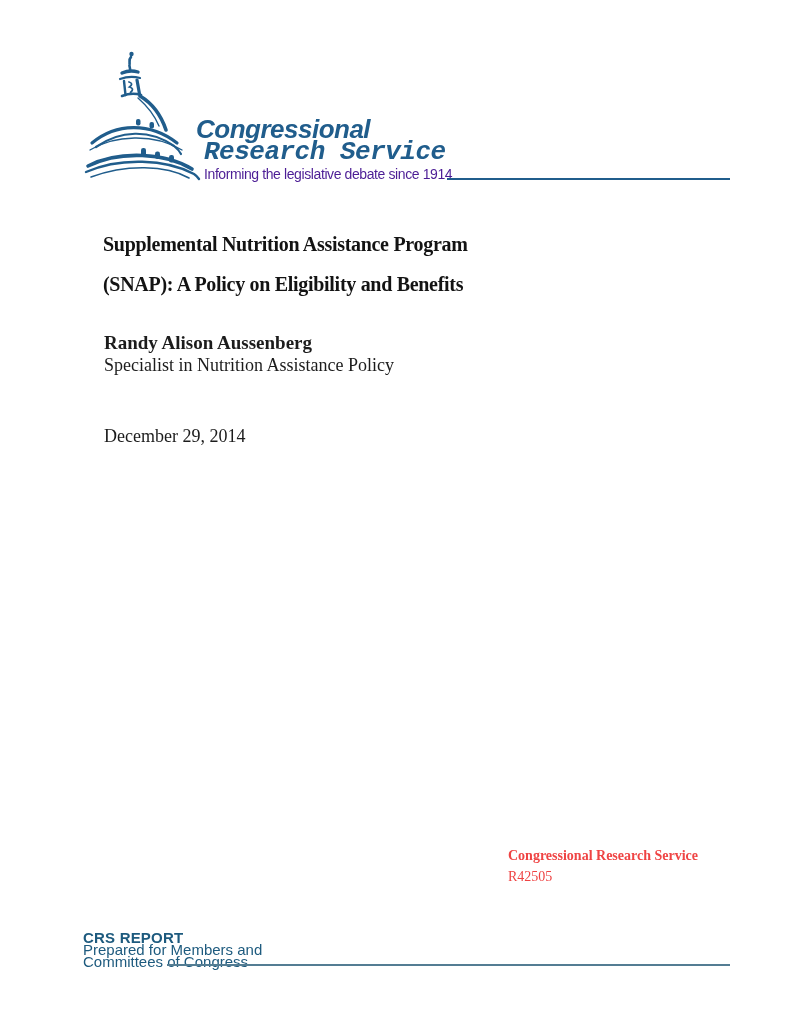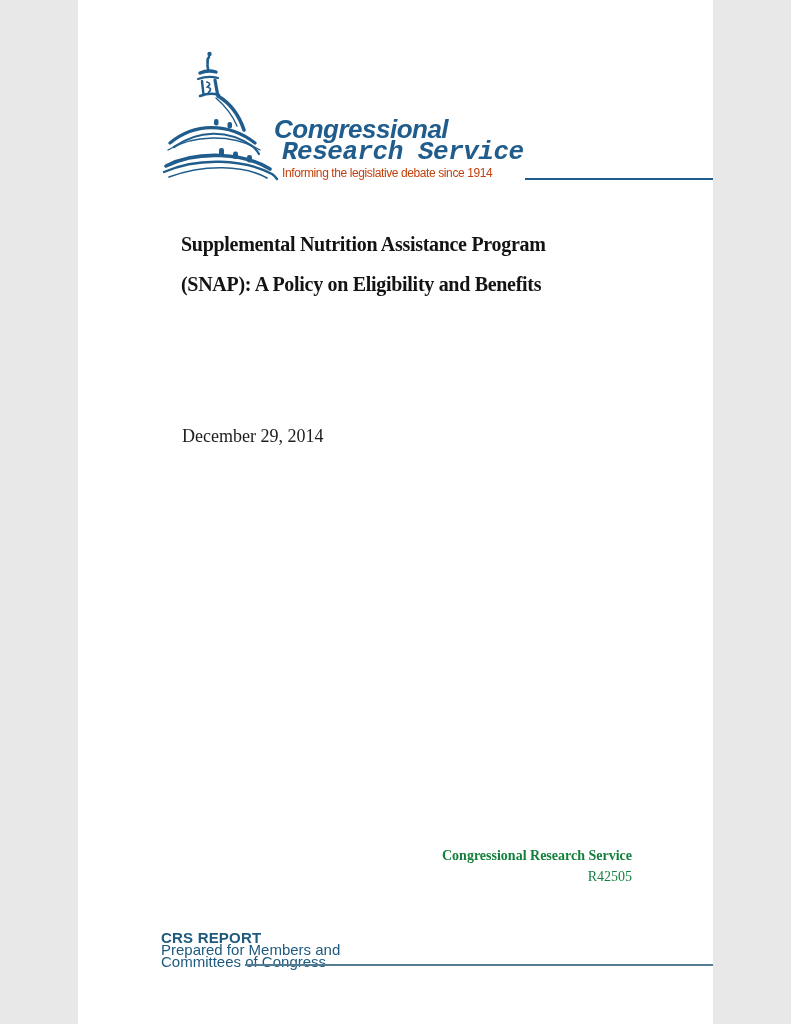--- a/index.html
+++ b/index.html
@@ -1,19 +1,19 @@
 <!DOCTYPE html>
 <html><head>
 <meta charset="utf-8">
 <style>
   * { margin: 0; padding: 0; box-sizing: border-box; }
   html, body { background: #e8e8e8; }
   .page {
     position: relative;
-    width: 635px;
+    width: 791px;
     height: 1024px;
     background: #ffffff;
     margin: 0 auto;
     overflow: hidden;
     font-family: "Liberation Serif", serif;
   }
 
   
   .logo-dome {
     position: absolute;
@@ -34,24 +34,24 @@
     letter-spacing: -0.5px;
     color: #205d8c;
     white-space: nowrap;
   }
   .logo-text .line2 { padding-left: 8px; font-family: Liberation Mono, monospace; }
   .logo-tagline {
     position: absolute;
     left: 204px;
     top: 166px;
     font-family: "Liberation Sans", sans-serif;
-    font-size: 12px;
+    font-size: 14px;
     font-weight: 400;
     letter-spacing: -0.4px;
-    color: #c2410c;
+    color: #4c1d95;
     white-space: nowrap;
   }
   .header-rule {
     position: absolute;
     left: 447px;
     top: 178px;
     width: 283px;
     height: 2px;
     background: #205d8c;
   }
@@ -81,26 +81,25 @@
     position: absolute;
     left: 104px;
     top: 426px;
     font-size: 18px;
     color: #1c1c1c;
   }
 
   
   .footer-right {
     position: absolute;
-    right: 81px;
+    right: 93px;
     top: 846px;
-    text-align: right;
     font-size: 14px;
     line-height: 20.5px;
-    color: #15803d;
+    color: #ef4444;
   }
   .footer-right .org { font-weight: bold; }
 
   
   .footer-left {
     position: absolute;
     left: 83px;
     top: 932px;
     font-family: "Liberation Sans", sans-serif;
     font-size: 15px;
@@ -160,20 +159,24 @@
     <div class="line2">Research Service</div>
   </div>
   <div class="logo-tagline">Informing the legislative debate since 1914</div>
   <div class="header-rule"></div>
 
   <div class="report-title">
     <div>Supplemental Nutrition Assistance Program</div>
     <div>(SNAP): A Policy on Eligibility and Benefits</div>
   </div>
 
+  <div class="author-block">
+    <div class="author-name">Randy Alison Aussenberg</div>
+    <div class="author-role">Specialist in Nutrition Assistance Policy</div>
+  </div>
 
   <div class="report-date">December 29, 2014</div>
 
   <div class="footer-right">
     <div class="org">Congressional Research Service</div>
     <div class="report-number">R42505</div>
   </div>
 
   <div class="footer-left">
     <div class="crs-report-label">CRS REPORT</div>

